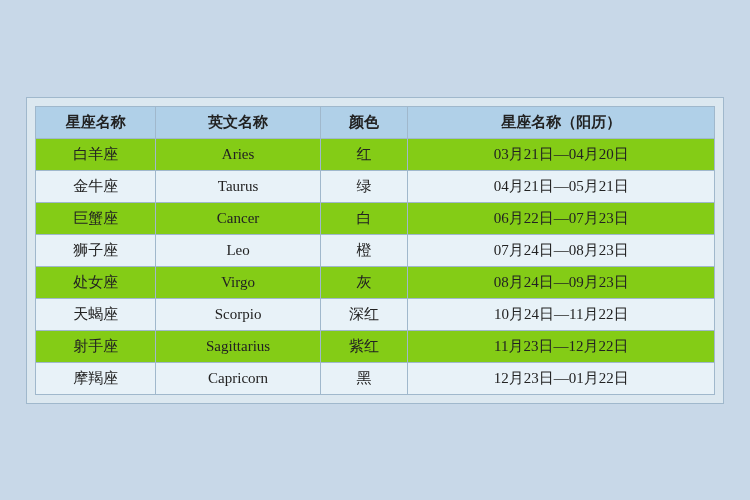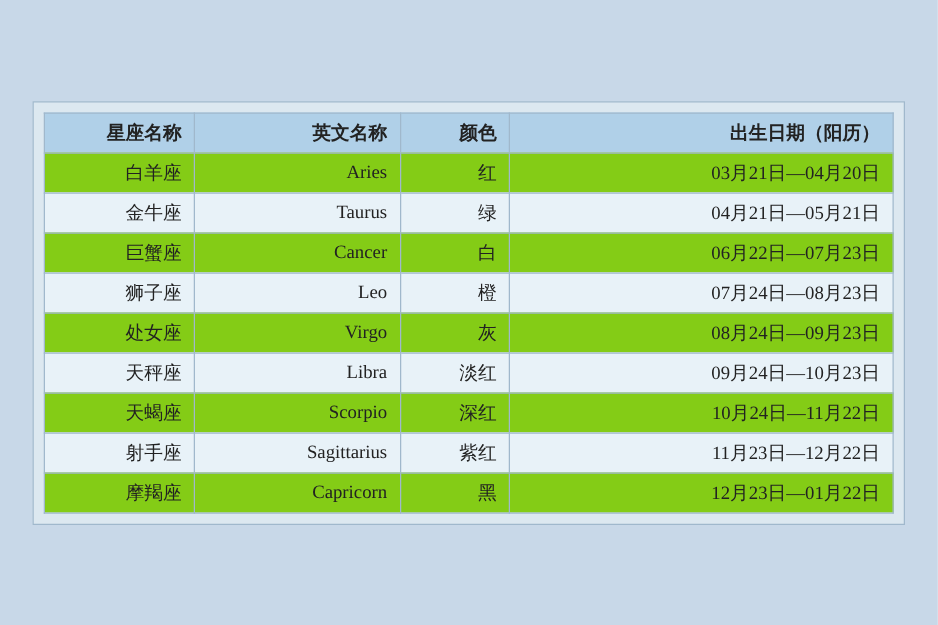--- a/index.html
+++ b/index.html
@@ -25,21 +25,21 @@
     }
 
     table {
       border-collapse: collapse;
       width: 680px;
     }
 
     th, td {
       border: 1px solid #a0b8cc;
       padding: 6px 10px;
-      text-align: right;
+      text-align: center;
       font-size: 15px;
       color: #222;
     }
 
     thead tr th {
       background-color: #b0d0e8;
       font-weight: bold;
       font-size: 15px;
     }
 
@@ -59,21 +59,21 @@
 </head>
 <body>
 
 <div class="table-container">
   <table>
     <thead>
       <tr>
         <th class="col-chinese">星座名称</th>
         <th class="col-english">英文名称</th>
         <th class="col-color">颜色</th>
-        <th class="col-date">出生日期（阳历）</th>
+        <th class="col-date">星座名称（阳历）</th>
       </tr>
     </thead>
     <tbody id="table-body">
     <tr>
           <td>白羊座</td>
           <td>Aries</td>
           <td>红</td>
           <td>03月21日—04月20日</td>
         </tr>
         <tr>
@@ -94,26 +94,20 @@
           <td>橙</td>
           <td>07月24日—08月23日</td>
         </tr>
         <tr>
           <td>处女座</td>
           <td>Virgo</td>
           <td>灰</td>
           <td>08月24日—09月23日</td>
         </tr>
         <tr>
-          <td>天秤座</td>
-          <td>Libra</td>
-          <td>淡红</td>
-          <td>09月24日—10月23日</td>
-        </tr>
-        <tr>
           <td>天蝎座</td>
           <td>Scorpio</td>
           <td>深红</td>
           <td>10月24日—11月22日</td>
         </tr>
         <tr>
           <td>射手座</td>
           <td>Sagittarius</td>
           <td>紫红</td>
           <td>11月23日—12月22日</td>

